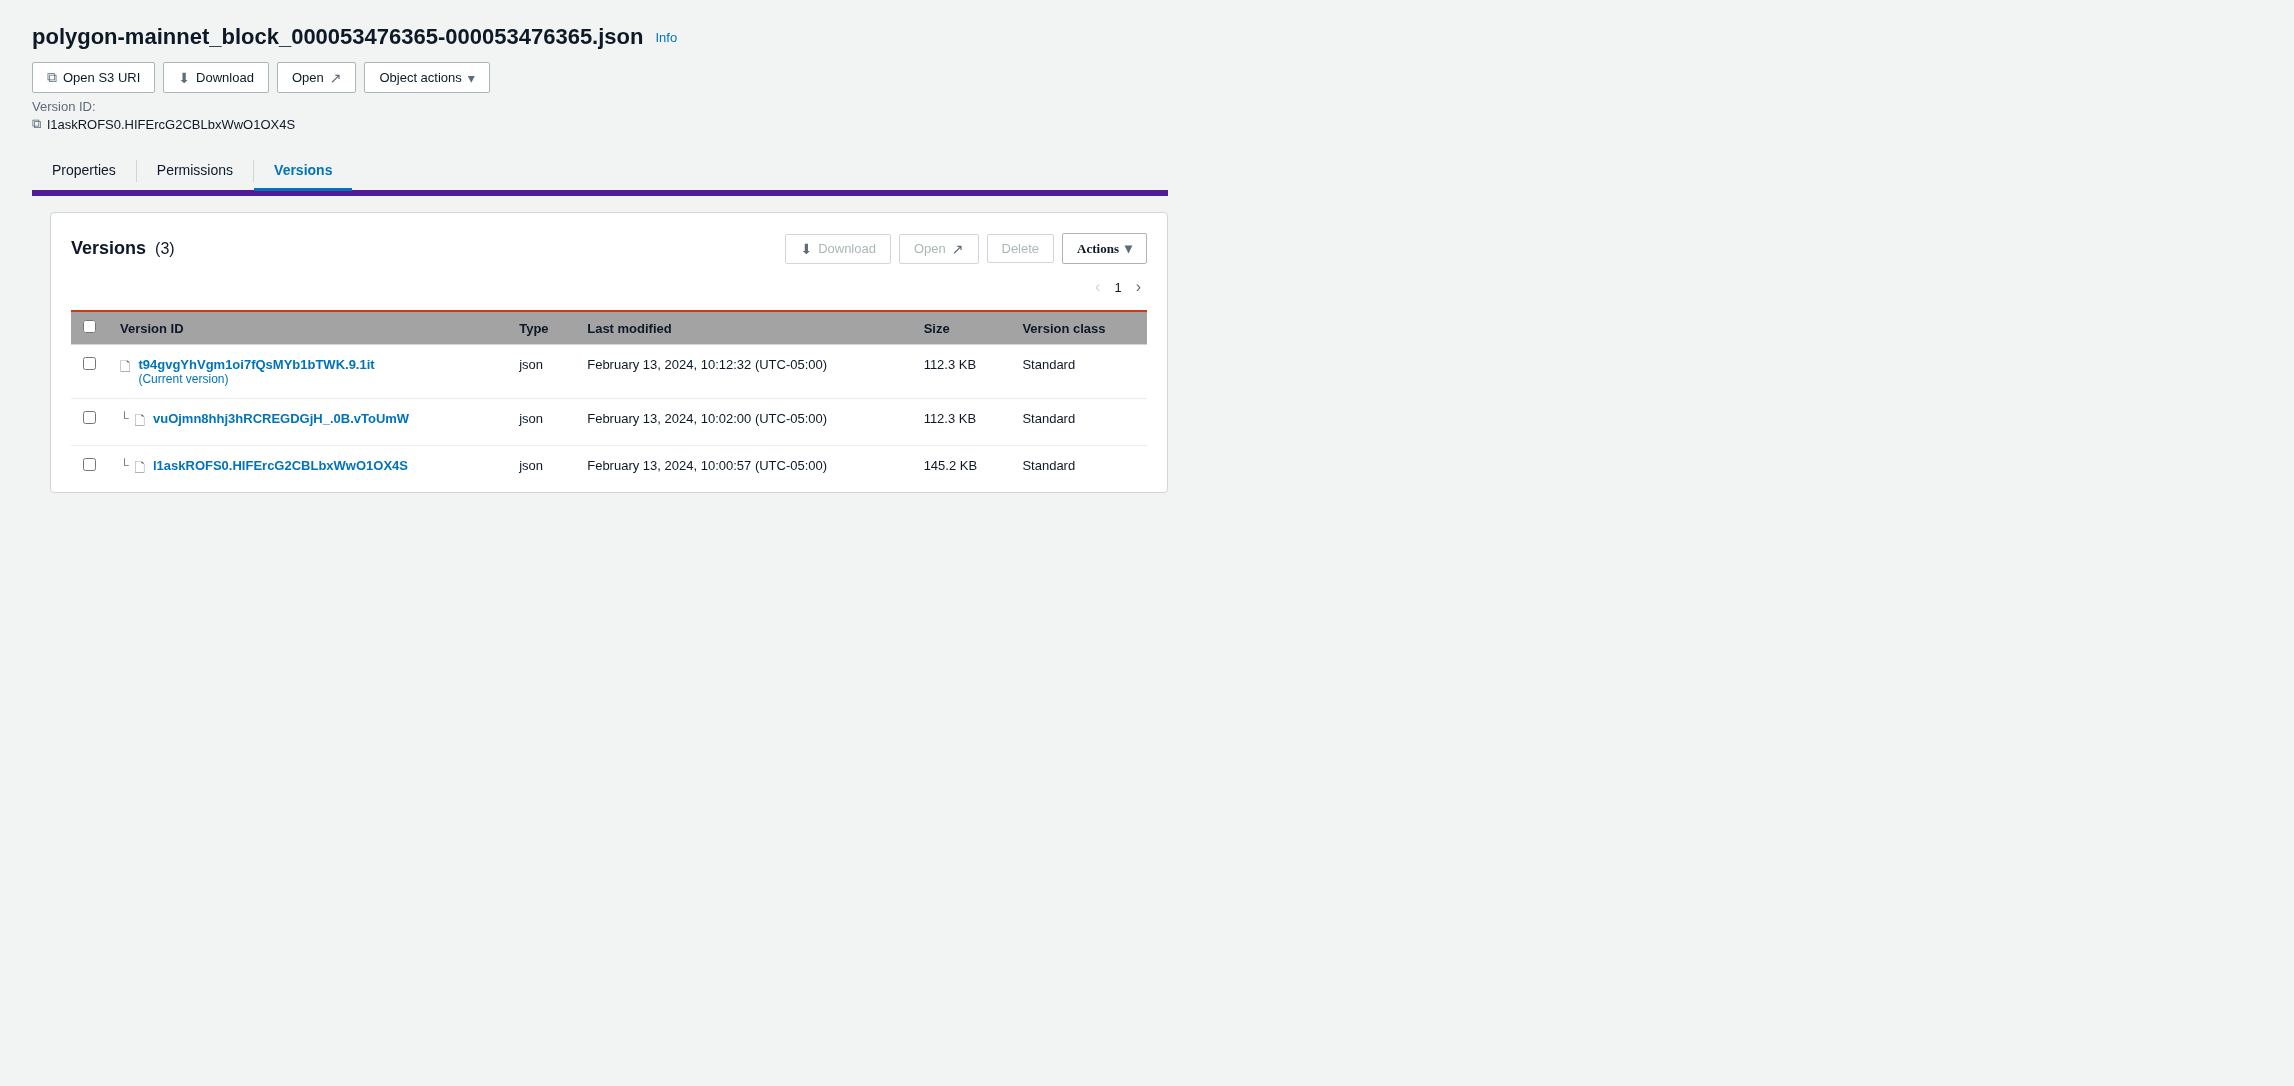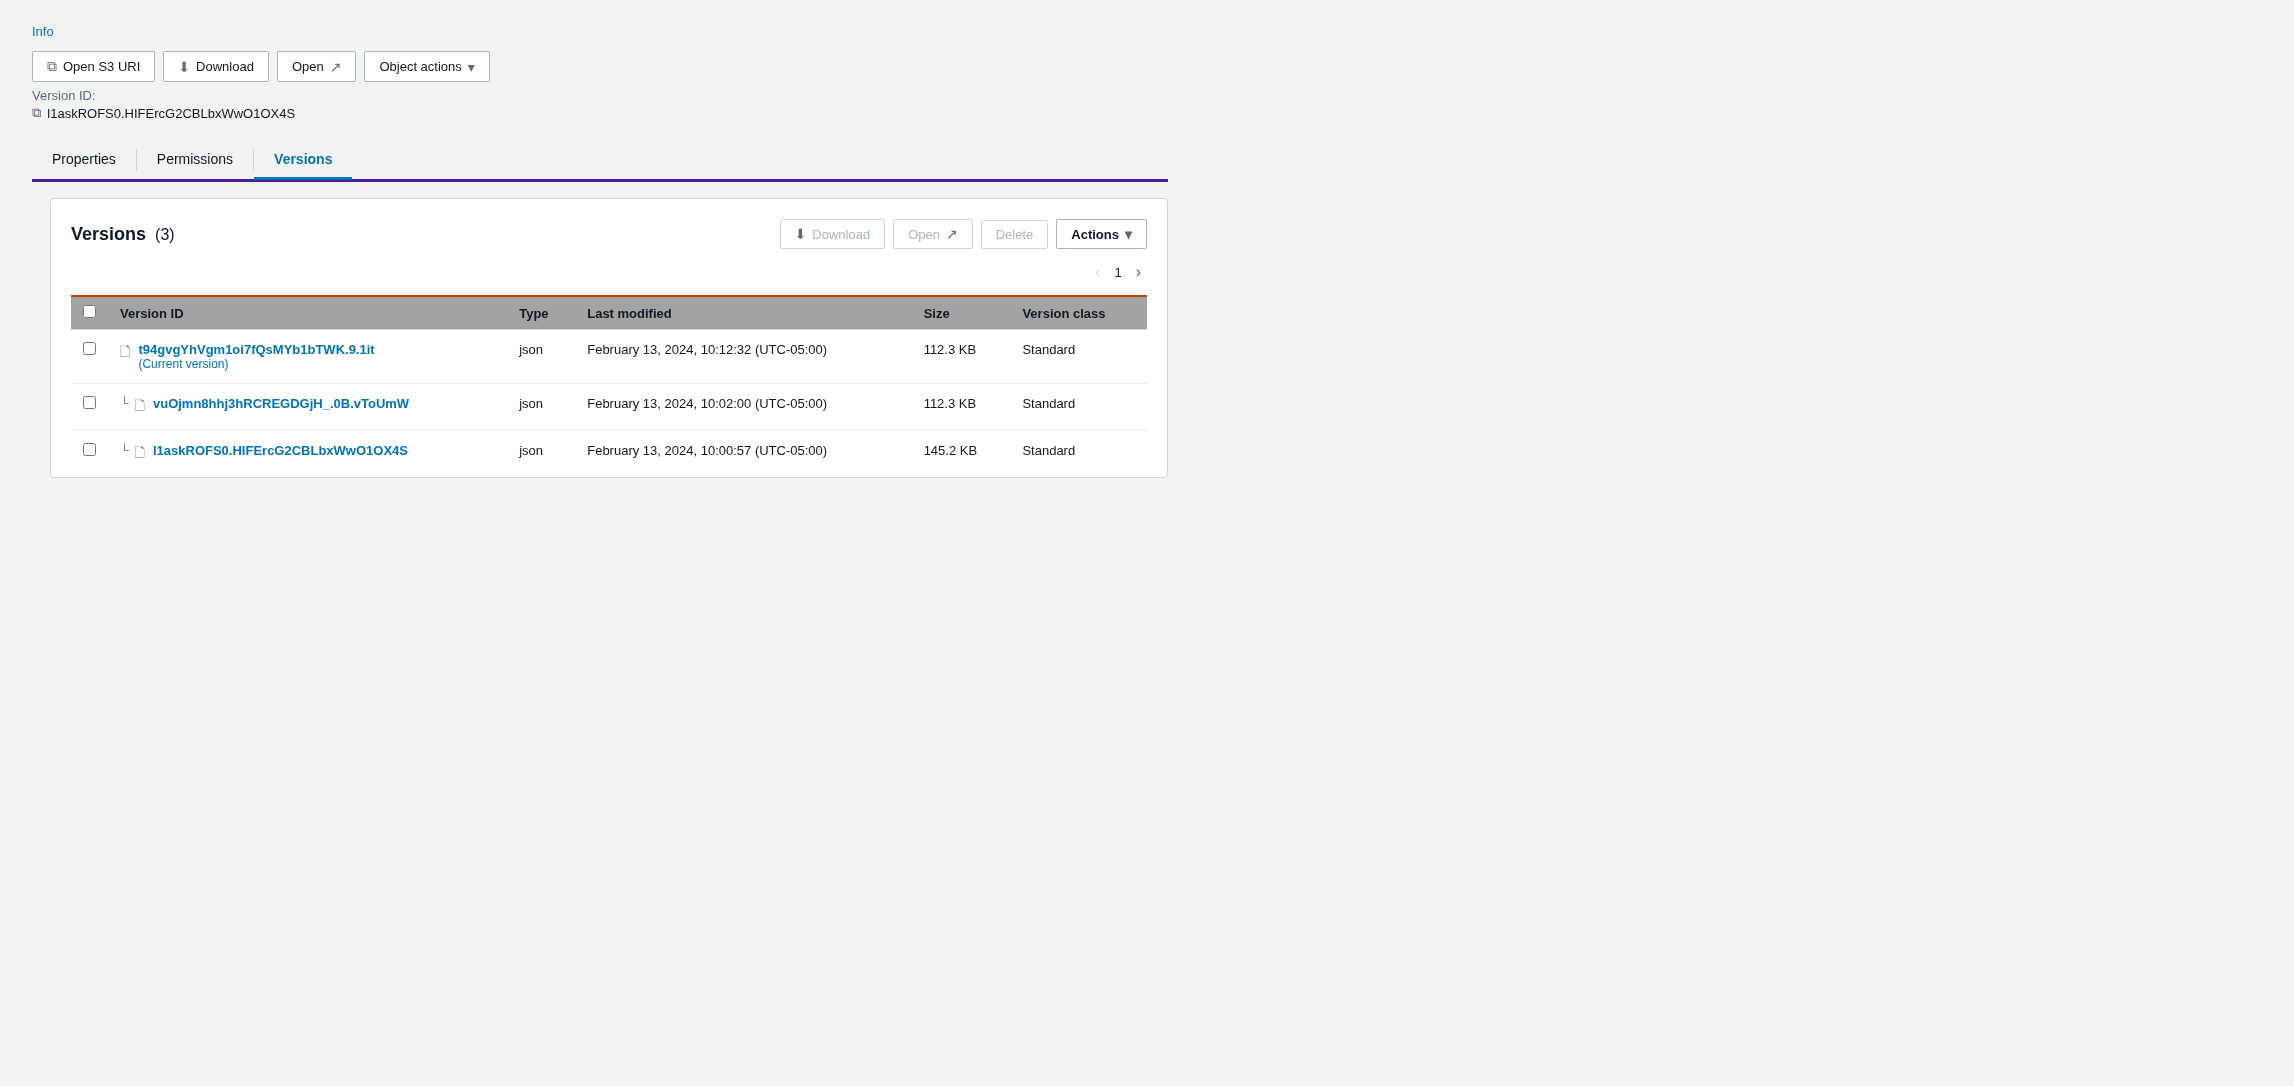--- a/index.html
+++ b/index.html
@@ -61,21 +61,21 @@
       display: flex;
       align-items: center;
       gap: 6px;
       font-size: 13px;
       color: #0d1926;
       margin-top: 2px;
     }
     .copy-icon { color: #5f6b7a; font-size: 13px; cursor: pointer; }
     .tabs-container {
       display: flex;
-      border-bottom: 3px solid #4c1d95;
+      border-bottom: 6px solid #4c1d95;
       margin-top: 20px;
       margin-bottom: 14px;
       background: transparent;
     }
     .tab {
       padding: 10px 20px;
       cursor: pointer;
       font-size: 14px;
       font-weight: 500;
       color: #0d1926;
@@ -179,20 +179,21 @@
     .row-indent { color: #5f6b7a; margin-right: 2px; font-size: 12px; }
     .version-id-inner { display: flex; align-items: flex-start; gap: 4px; }
     input[type="checkbox"] { cursor: pointer; }
   </style>
 </head>
 <body>
 
 <div class="page-container">
 
   <div class="page-title-row">
+    <h1 class="page-title">polygon-mainnet_block_000053476365-000053476365.json</h1>
     <span class="info-badge">Info</span>
   </div>
 
   <div class="toolbar">
     <button class="btn">
       <span class="icon">⧉</span>
       <span>Open S3 URI</span>
     </button>
     <button class="btn">
       <span class="icon">⬇</span>
@@ -237,21 +238,21 @@
           <span class="icon">⬇</span>
           <span>Download</span>
         </button>
         <button class="btn btn-disabled">
           <span>Open</span>
           <span class="icon">↗</span>
         </button>
         <button class="btn btn-disabled">
           <span>Delete</span>
         </button>
-        <button class="btn" style="font-weight:600;">
+        <button class="btn" style="font-weight:600;font-family:Liberation Serif, serif;">
           <span>Actions</span>
           <span class="icon">▾</span>
         </button>
       </div>
     </div>
 
     <div class="pagination-row">
       <button class="pag-btn" disabled="">
         <span>‹</span>
       </button>

